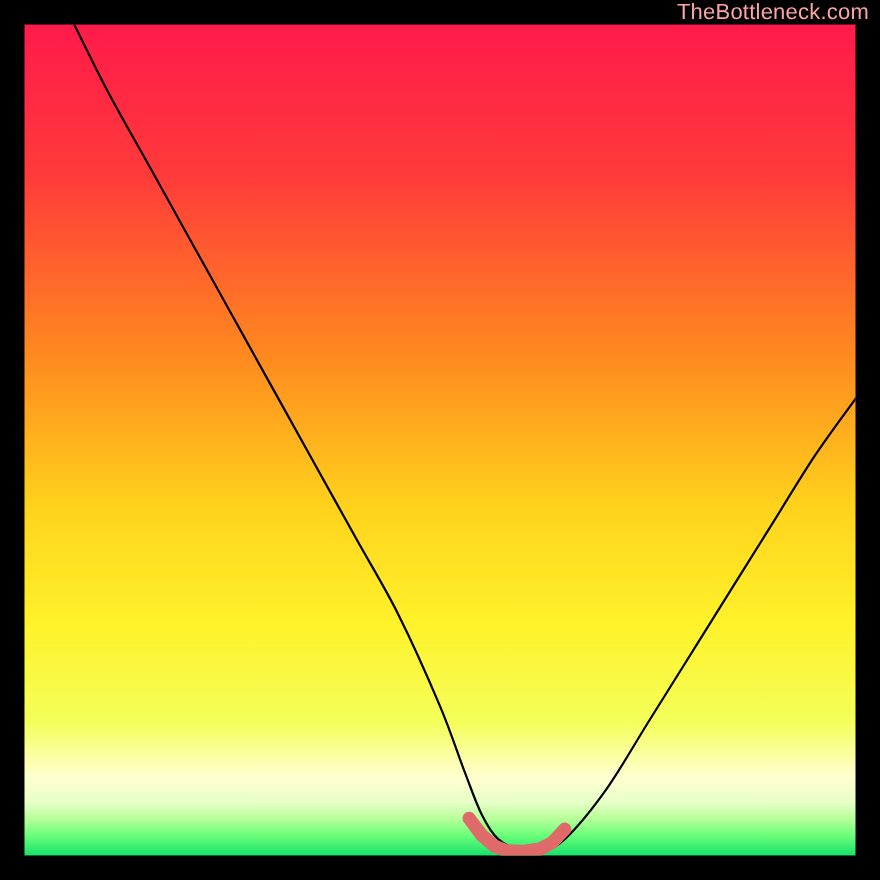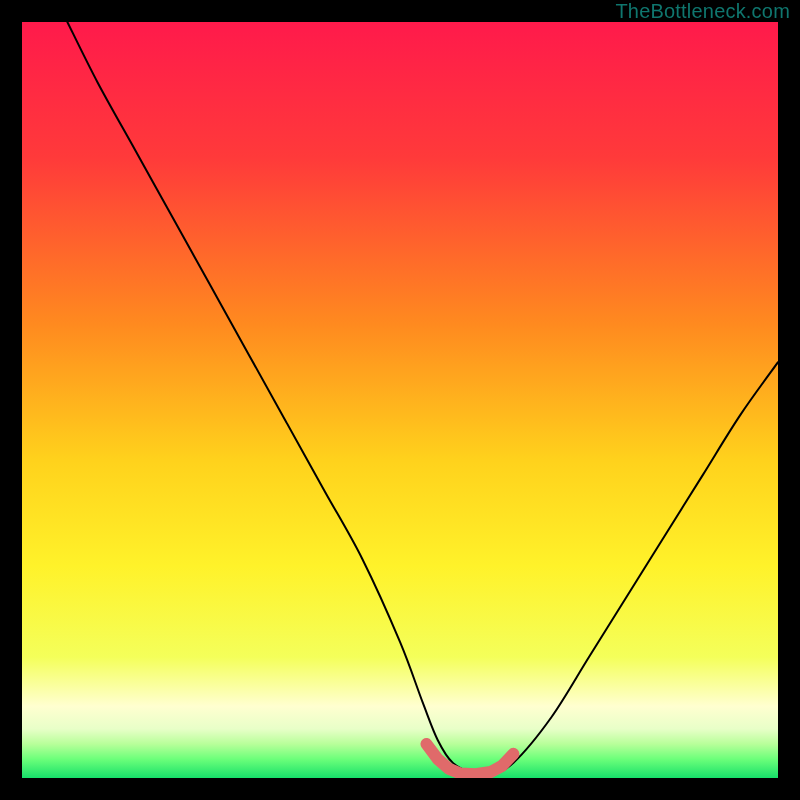--- a/index.html
+++ b/index.html
@@ -25,21 +25,21 @@
     width: 756px;
     height: 756px;
     overflow: hidden;
   }
   .watermark {
     position: absolute;
     top: 0;
     right: 10px;
     font-family: Arial, Helvetica, sans-serif;
     font-size: 20px;
-    color: #0f766e;
+    color: #fca5a5;
     letter-spacing: 0.2px;
     user-select: none;
   }
   svg { display: block; }
 </style>
 </head>
 <body>
 
 <div class="frame">
   <div class="watermark">TheBottleneck.com</div>

